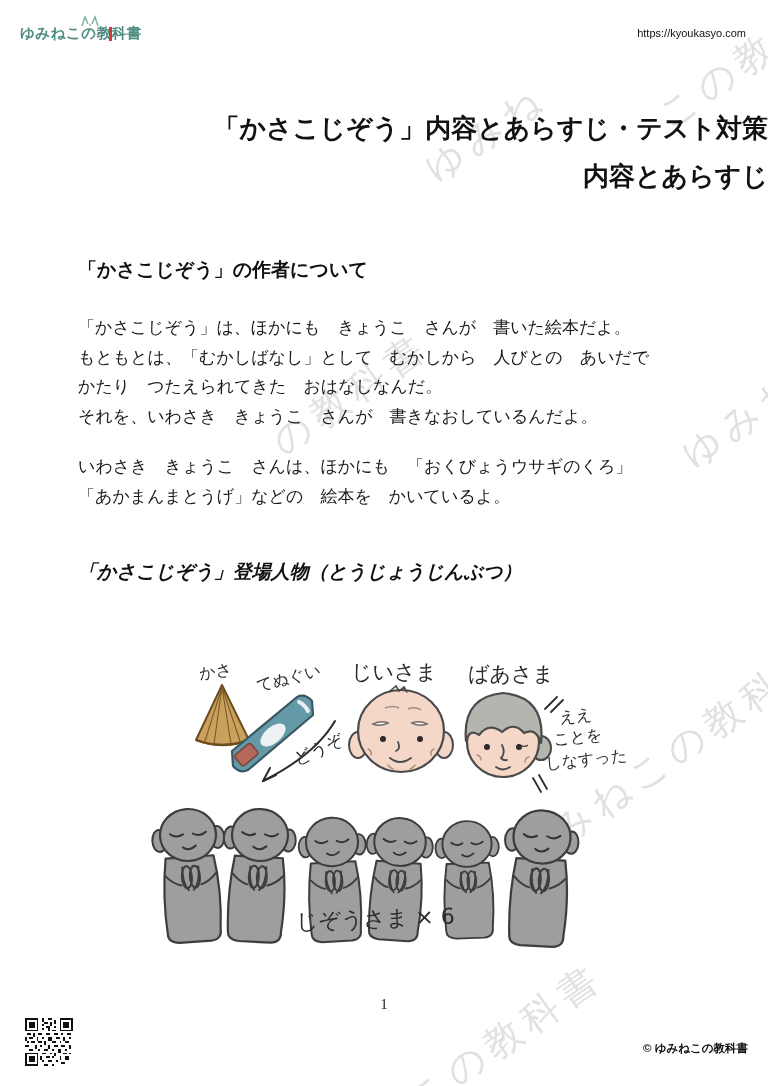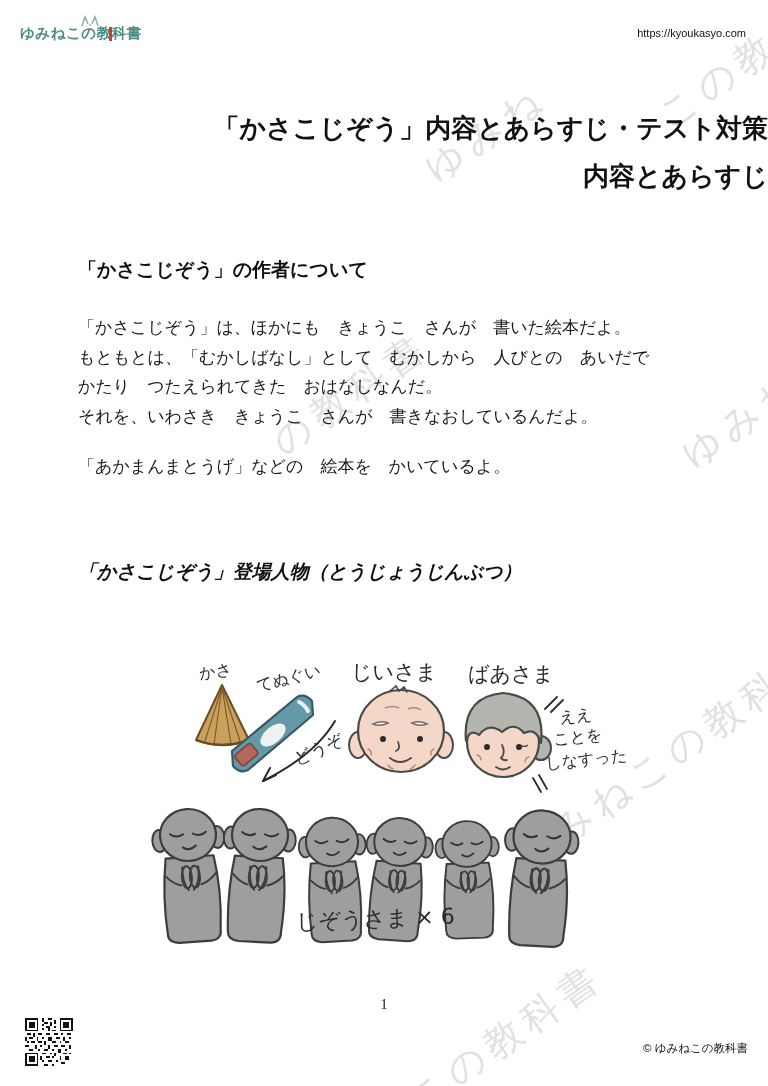--- a/index.html
+++ b/index.html
@@ -35,21 +35,21 @@
   .h-chars{position:absolute;left:78px;top:559px;font-size:19px;font-weight:bold;color:#111;font-style:italic;}
 
   
   .illust{position:absolute;left:0;top:645px;width:768px;height:312px;}
   .hand{font-family:"DejaVu Sans",sans-serif;fill:#2b2b2b;}
 
   
   .page-number{position:absolute;left:0;top:996px;width:100%;text-align:center;
                font-family:"Liberation Serif","DejaVu Serif",serif;font-size:15px;color:#222;}
   .qr{position:absolute;left:25px;top:1018px;width:48px;height:48px;}
-  .copyright{position:absolute;right:20px;top:1041px;font-size:11.5px;font-weight:normal;color:#111;margin-left:21px;}
+  .copyright{position:absolute;right:20px;top:1041px;font-size:11.5px;font-weight:bold;color:#111;margin-left:21px;}
 </style>
 </head>
 <body>
 
 <div class="page">
 
   <div class="wm" style="left:648px;top:98px">この教科書</div>
   <div class="wm" style="left:415px;top:152px">ゆみね</div>
   <div class="wm" style="left:262px;top:425px">の教科書</div>
   <div class="wm" style="left:672px;top:438px">ゆみねこ</div>
@@ -73,20 +73,21 @@
   </div>
 
   <div class="h-author">「かさこじぞう」の作者について</div>
   <div class="para1">
     <div>「かさこじぞう」は、ほかにも　きょうこ　さんが　書いた絵本だよ。</div>
     <div>もともとは、「むかしばなし」として　むかしから　人びとの　あいだで</div>
     <div>かたり　つたえられてきた　おはなしなんだ。</div>
     <div>それを、いわさき　きょうこ　さんが　書きなおしているんだよ。</div>
   </div>
   <div class="para2">
+    <div>いわさき　きょうこ　さんは、ほかにも　「おくびょうウサギのくろ」</div>
     <div>「あかまんまとうげ」などの　絵本を　かいているよ。</div>
   </div>
 
   <div class="h-chars">「かさこじぞう」登場人物（とうじょうじんぶつ）</div>
 
   <svg class="illust" viewBox="0 0 768 312">
     <defs>
       <g id="jizo-proto">
         <path d="M-24 22 Q-30 60 -27 98 Q-27 106 -16 107 L16 107 Q27 106 26 96 Q30 58 24 22 Z" stroke="#3d3d3d" stroke-width="2.2" stroke-linejoin="round" fill="#9e9e9c"></path>
         <ellipse cx="-29" cy="4" rx="7" ry="11" stroke="#3d3d3d" stroke-width="2" fill="#9e9e9c"></ellipse>

